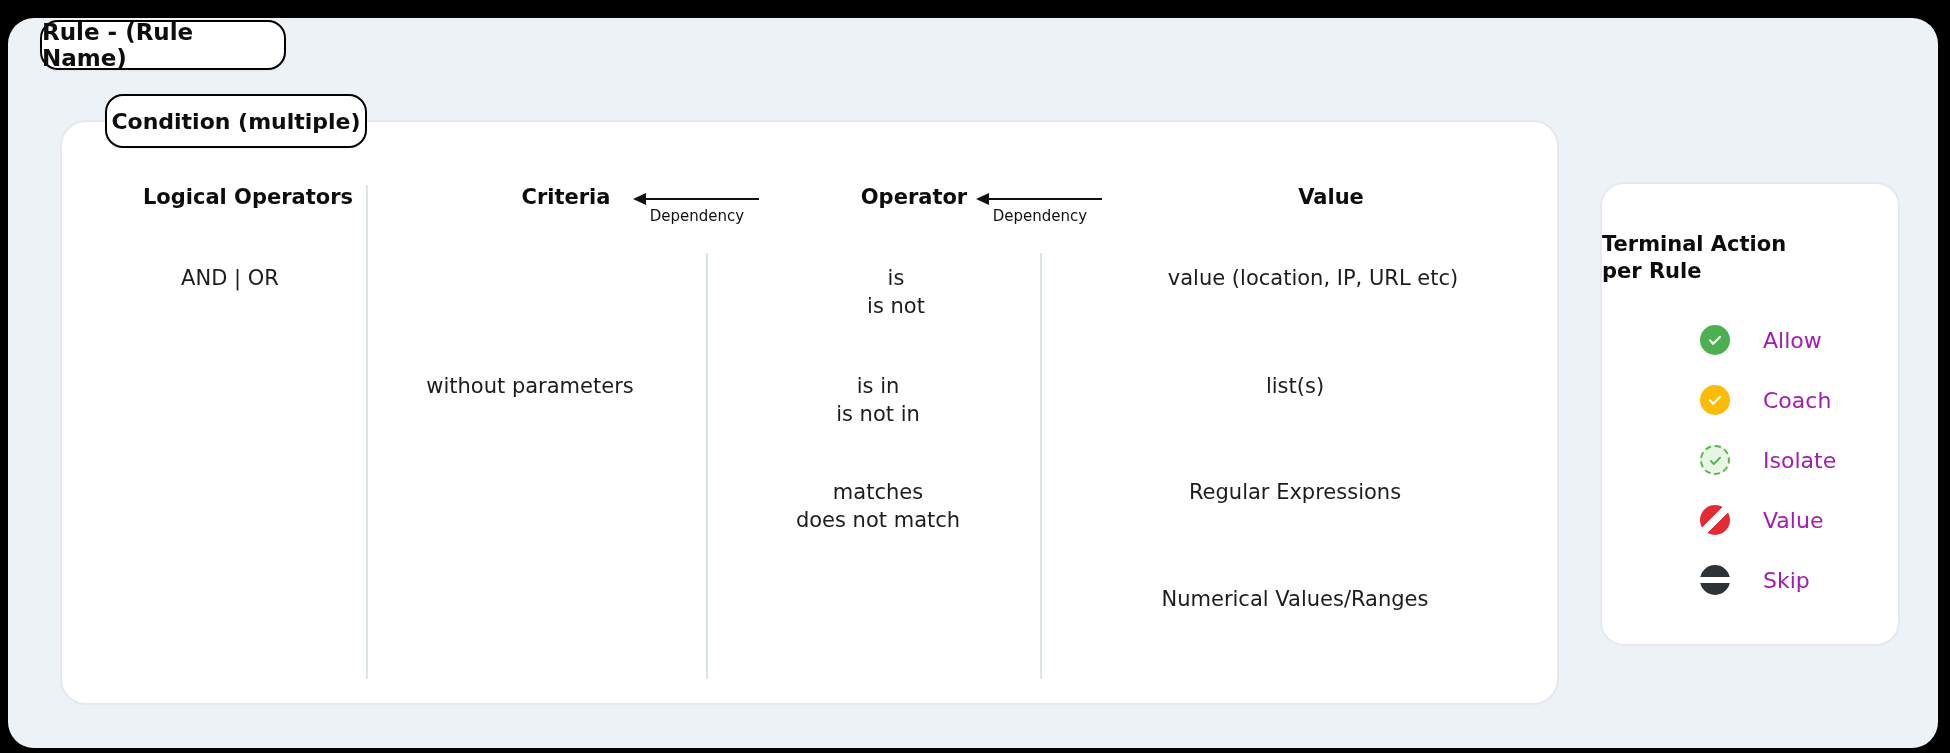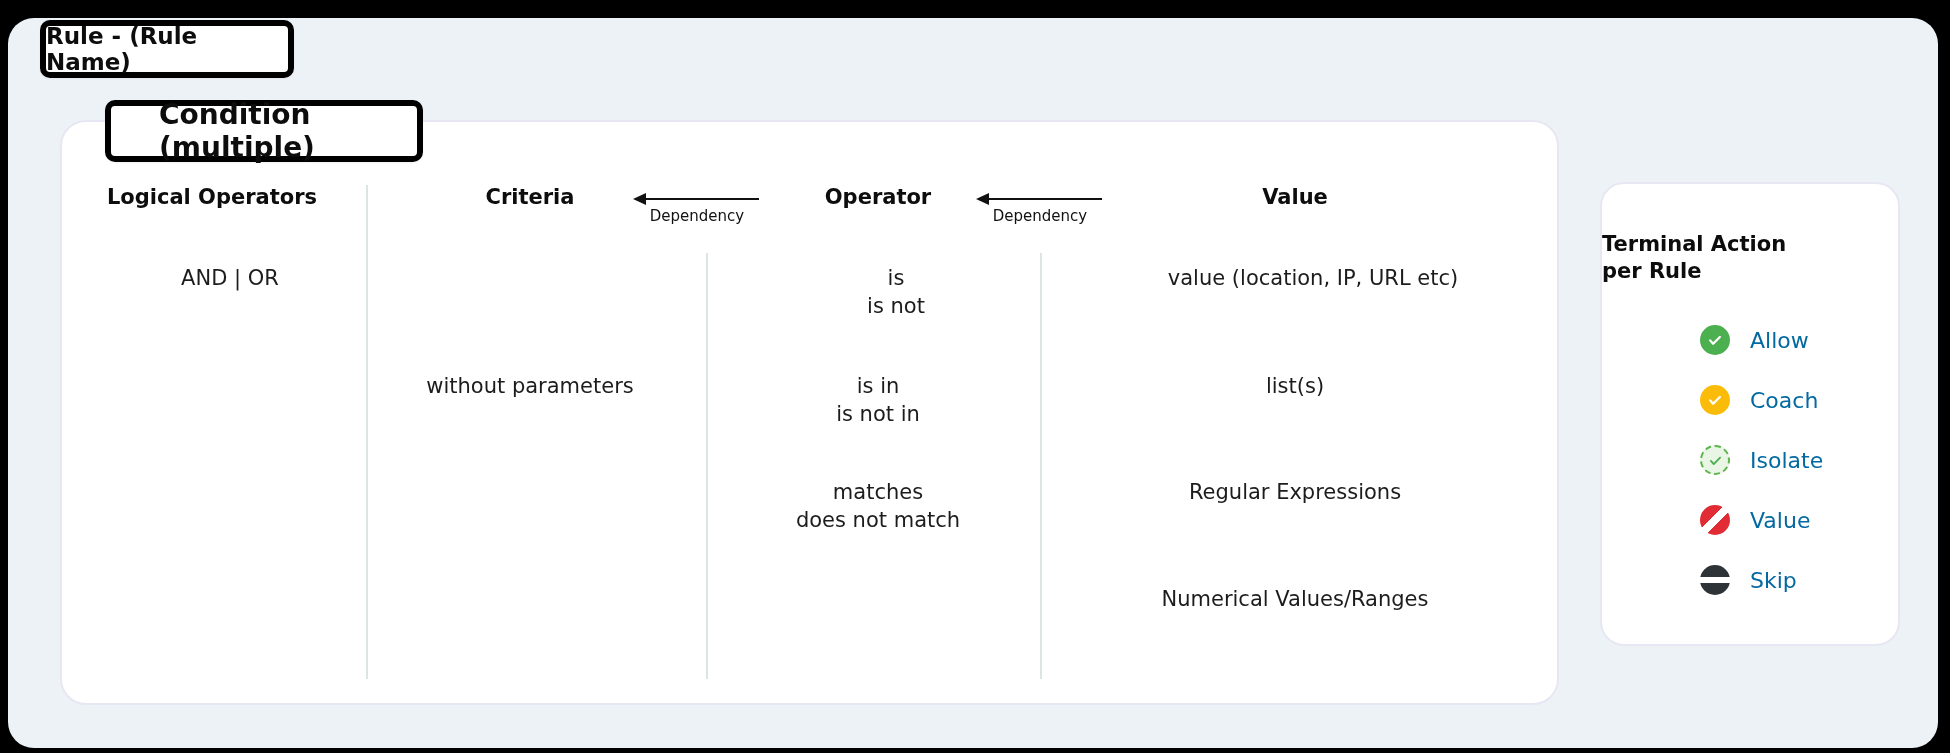--- a/index.html
+++ b/index.html
@@ -12,47 +12,47 @@
     color:#1c1c1c;
   }
   .canvas {
     position:absolute; left:8px; top:18px; width:1930px; height:730px;
     background:var(--canvas-bg,#edf2f7);
     border-radius:26px;
   }
   .badge {
     position:absolute;
     background:#fff;
-    border:6px solid #000000;
-    border-radius:10px;
+    border:2px solid #000000;
+    border-radius:18px;
     display:flex; align-items:center; justify-content:center;
     font-weight:600; color:#0d0d0d;
     box-shadow:0 1px 2px rgba(30,40,60,.06);
     z-index:5;
   }
   .rule-badge { left:32px; top:2px; width:242px; height:46px; font-size:23px; }
-  .condition-badge { left:97px; top:82px; width:258px; height:50px; font-size:28px;padding-left:48px; }
+  .condition-badge { left:97px; top:76px; width:258px; height:50px; font-size:22px; }
   .condition-panel {
     position:absolute; left:52px; top:102px; width:1499px; height:585px;
     background:#fff;
     border:2px solid var(--panel-border,#e7e7f3);
     border-radius:26px;
     box-sizing:border-box;
   }
   .terminal-panel {
     position:absolute; left:1592px; top:164px; width:300px; height:464px;
     background:#fff;
     border:2px solid var(--panel-border,#e7e7f3);
     border-radius:24px;
     box-sizing:border-box;
   }
   .col-header {
     position:absolute; top:60px; height:30px;
     font-size:21px; font-weight:700; color:#0d0d0d;
-    text-align:center; line-height:30px;
+    text-align:center; line-height:30px;padding-left:36px;
   }
   .h-logical  { left:0px;    width:300px; }
   .h-criteria { left:308px;  width:320px; }
   .h-operator { left:656px;  width:320px; }
   .h-value    { left:1063px; width:340px; }
   .divider {
     position:absolute; width:2px;
     background:var(--divider,#dbe5e6);
   }
   .div-1 { left:304px; top:63px;  height:494px; }
@@ -92,21 +92,21 @@
     font-size:21px; font-weight:700;
     line-height:27px; color:#0d0d0d; white-space:pre-line;
   }
   .terminal-items { position:absolute; left:98px; top:141px; }
   .t-item { display:flex; align-items:center; height:30px; margin-bottom:30px; }
   .ticon {
     width:30px; height:30px; border-radius:50%;
     display:flex; align-items:center; justify-content:center;
     box-sizing:border-box; flex:0 0 30px;
   }
-  .tlabel { margin-left:20px; font-size:22px; color:#0369a1; }
+  .tlabel { margin-left:33px; font-size:22px; color:#a21caf; }
   .ticon.allow { background:var(--allow,#4caf50); }
   .ticon.coach { background:var(--coach,#fbbc09); }
   .ticon.isolate {
     background:var(--isolate-bg,#e9f5e5);
     border:2px dashed var(--isolate,#5db54c);
   }
   .ticon.block {
     background:linear-gradient(135deg,
       var(--block,#e12b35) 0 41%, #fff 41% 59%, var(--block,#e12b35) 59% 100%);
   }

